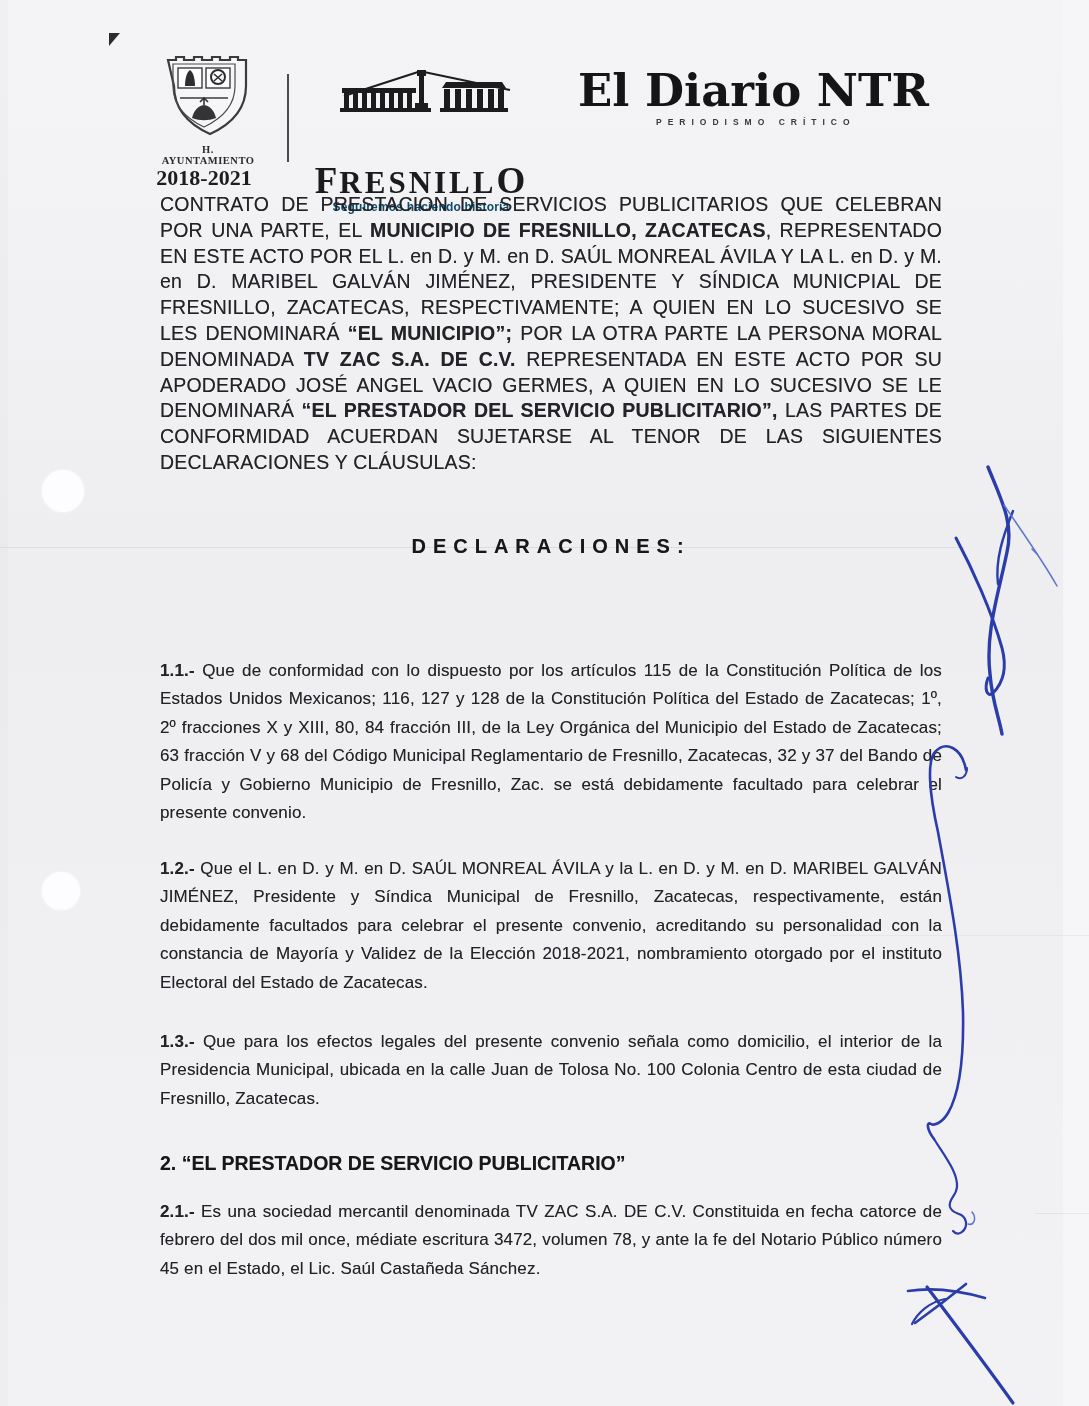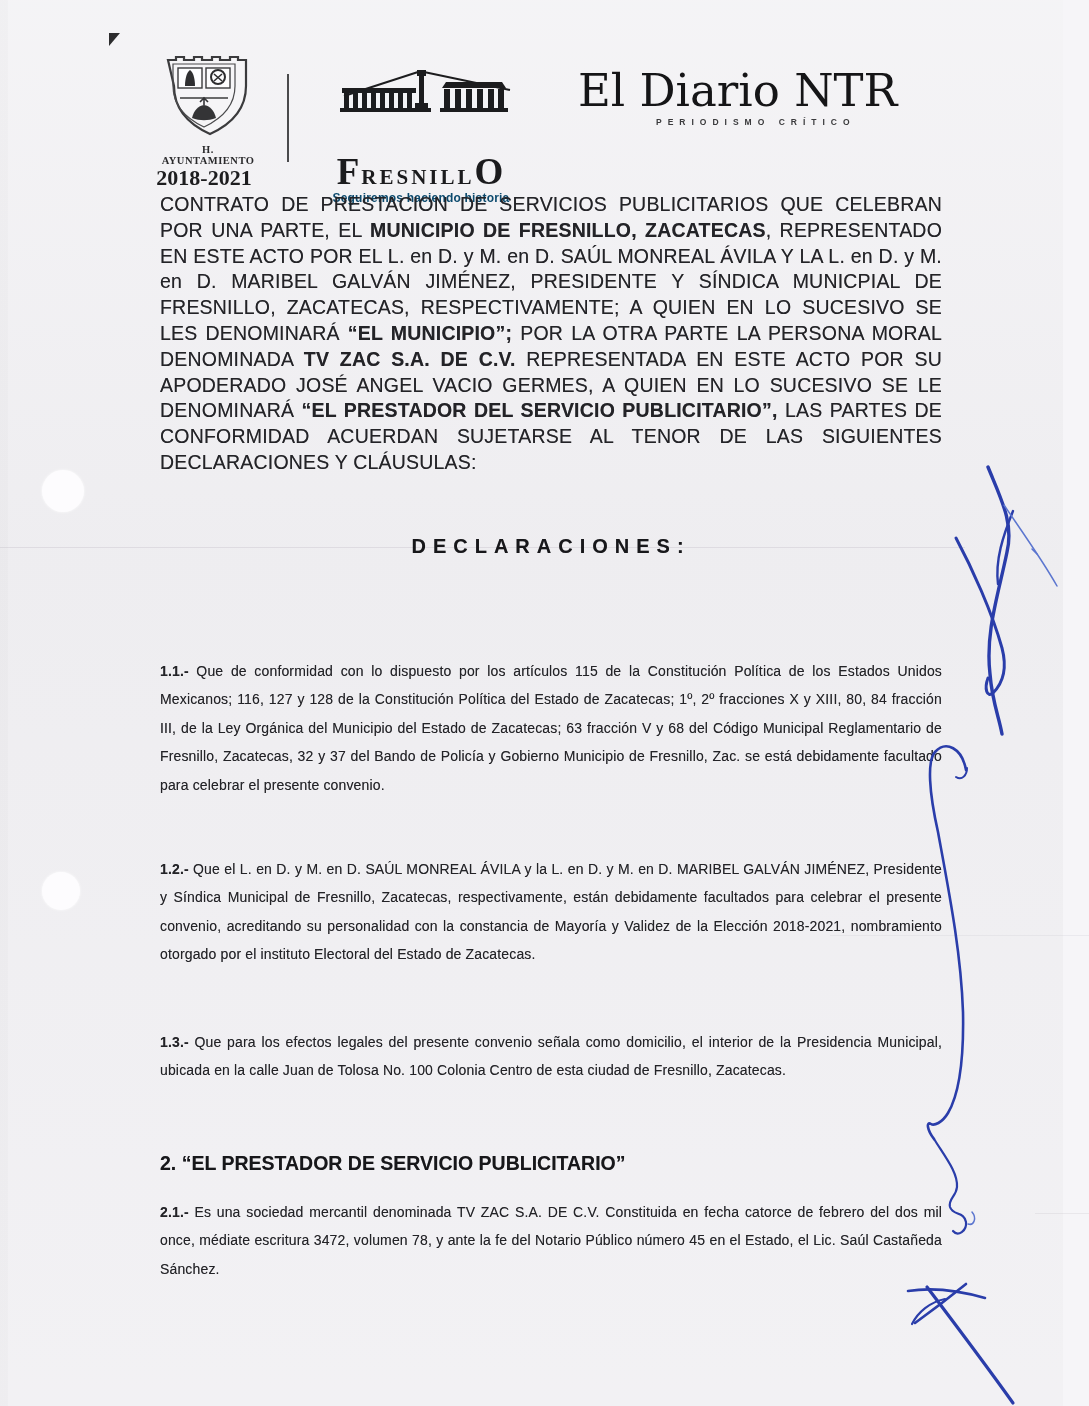--- a/index.html
+++ b/index.html
@@ -31,37 +31,37 @@
   .crest{position:absolute;left:150px;top:54px;width:108px;text-align:center;}
   .crest .ayto{font-family:"Liberation Serif",serif;font-weight:bold;font-size:10.5px;letter-spacing:.5px;color:#2a2a2c;margin-top:2px;margin-left:8px;}
   .crest .years{font-family:"Liberation Serif",serif;font-weight:bold;font-size:22px;color:#1d1d1f;margin-top:-1px;}
 
   .divider{position:absolute;left:287px;top:74px;width:2px;height:88px;background:#4a4a4c;}
 
   .fres{position:absolute;left:306px;top:70px;width:230px;text-align:center;color:#1b1b1d;}
   .fres-name{display:flex;align-items:baseline;justify-content:center;
     font-family:"Liberation Serif",serif;font-weight:bold;letter-spacing:2px;line-height:1;}
   .fres-name .big{font-size:37px;}
-  .fres-name .mid{font-size:21px;letter-spacing:3px;margin-top:47px;}
+  .fres-name .mid{font-size:31px;letter-spacing:3px;margin-top:47px;}
   .fres-tag{font-size:12px;font-weight:bold;letter-spacing:.2px;color:#0c4a6e;margin-top:1px;}
 
   .diario{position:absolute;left:578px;top:68px;width:360px;color:#151517;}
-  .diario-title{font-family:"DejaVu Serif",serif;font-weight:normal;font-size:45px;line-height:1;letter-spacing:0px;white-space:nowrap;}
+  .diario-title{font-family:"DejaVu Serif",serif;font-weight:bold;font-size:45px;line-height:1;letter-spacing:0px;white-space:nowrap;}
   .diario-tag{font-size:8.5px;font-weight:bold;letter-spacing:6px;color:#3a3a3c;margin:4px 0 0 78px;}
 
   
   .doc{position:absolute;left:160px;width:782px;text-align:justify;}
   .intro{top:192px;font-size:19.5px;line-height:25.8px;letter-spacing:.2px;
     text-shadow:0 0 .5px rgba(20,20,25,.45);}
   .b{font-weight:bold;}
   .decl-title{top:535px;text-align:center;font-weight:bold;font-size:20px;letter-spacing:7px;color:#17171a;
     text-shadow:0 0 .5px rgba(20,20,25,.4);}
   .sec-head{font-weight:bold;font-size:19.5px;color:#17171a;text-align:left;
     text-shadow:0 0 .5px rgba(20,20,25,.4);}
-  .para{font-size:14px;line-height:28.4px;letter-spacing:.15px;
+  .para{font-size:17px;line-height:28.4px;letter-spacing:.15px;
     text-shadow:0 0 .45px rgba(25,25,30,.4);}
   .h1pos{top:610px;}
   .p11{top:657px;}
   .p12{top:855px;}
   .p13{top:1028px;}
   .h2pos{top:1152px;}
   .p21{top:1198px;}
 
   .pen{position:absolute;inset:0;pointer-events:none;}
 </style>

